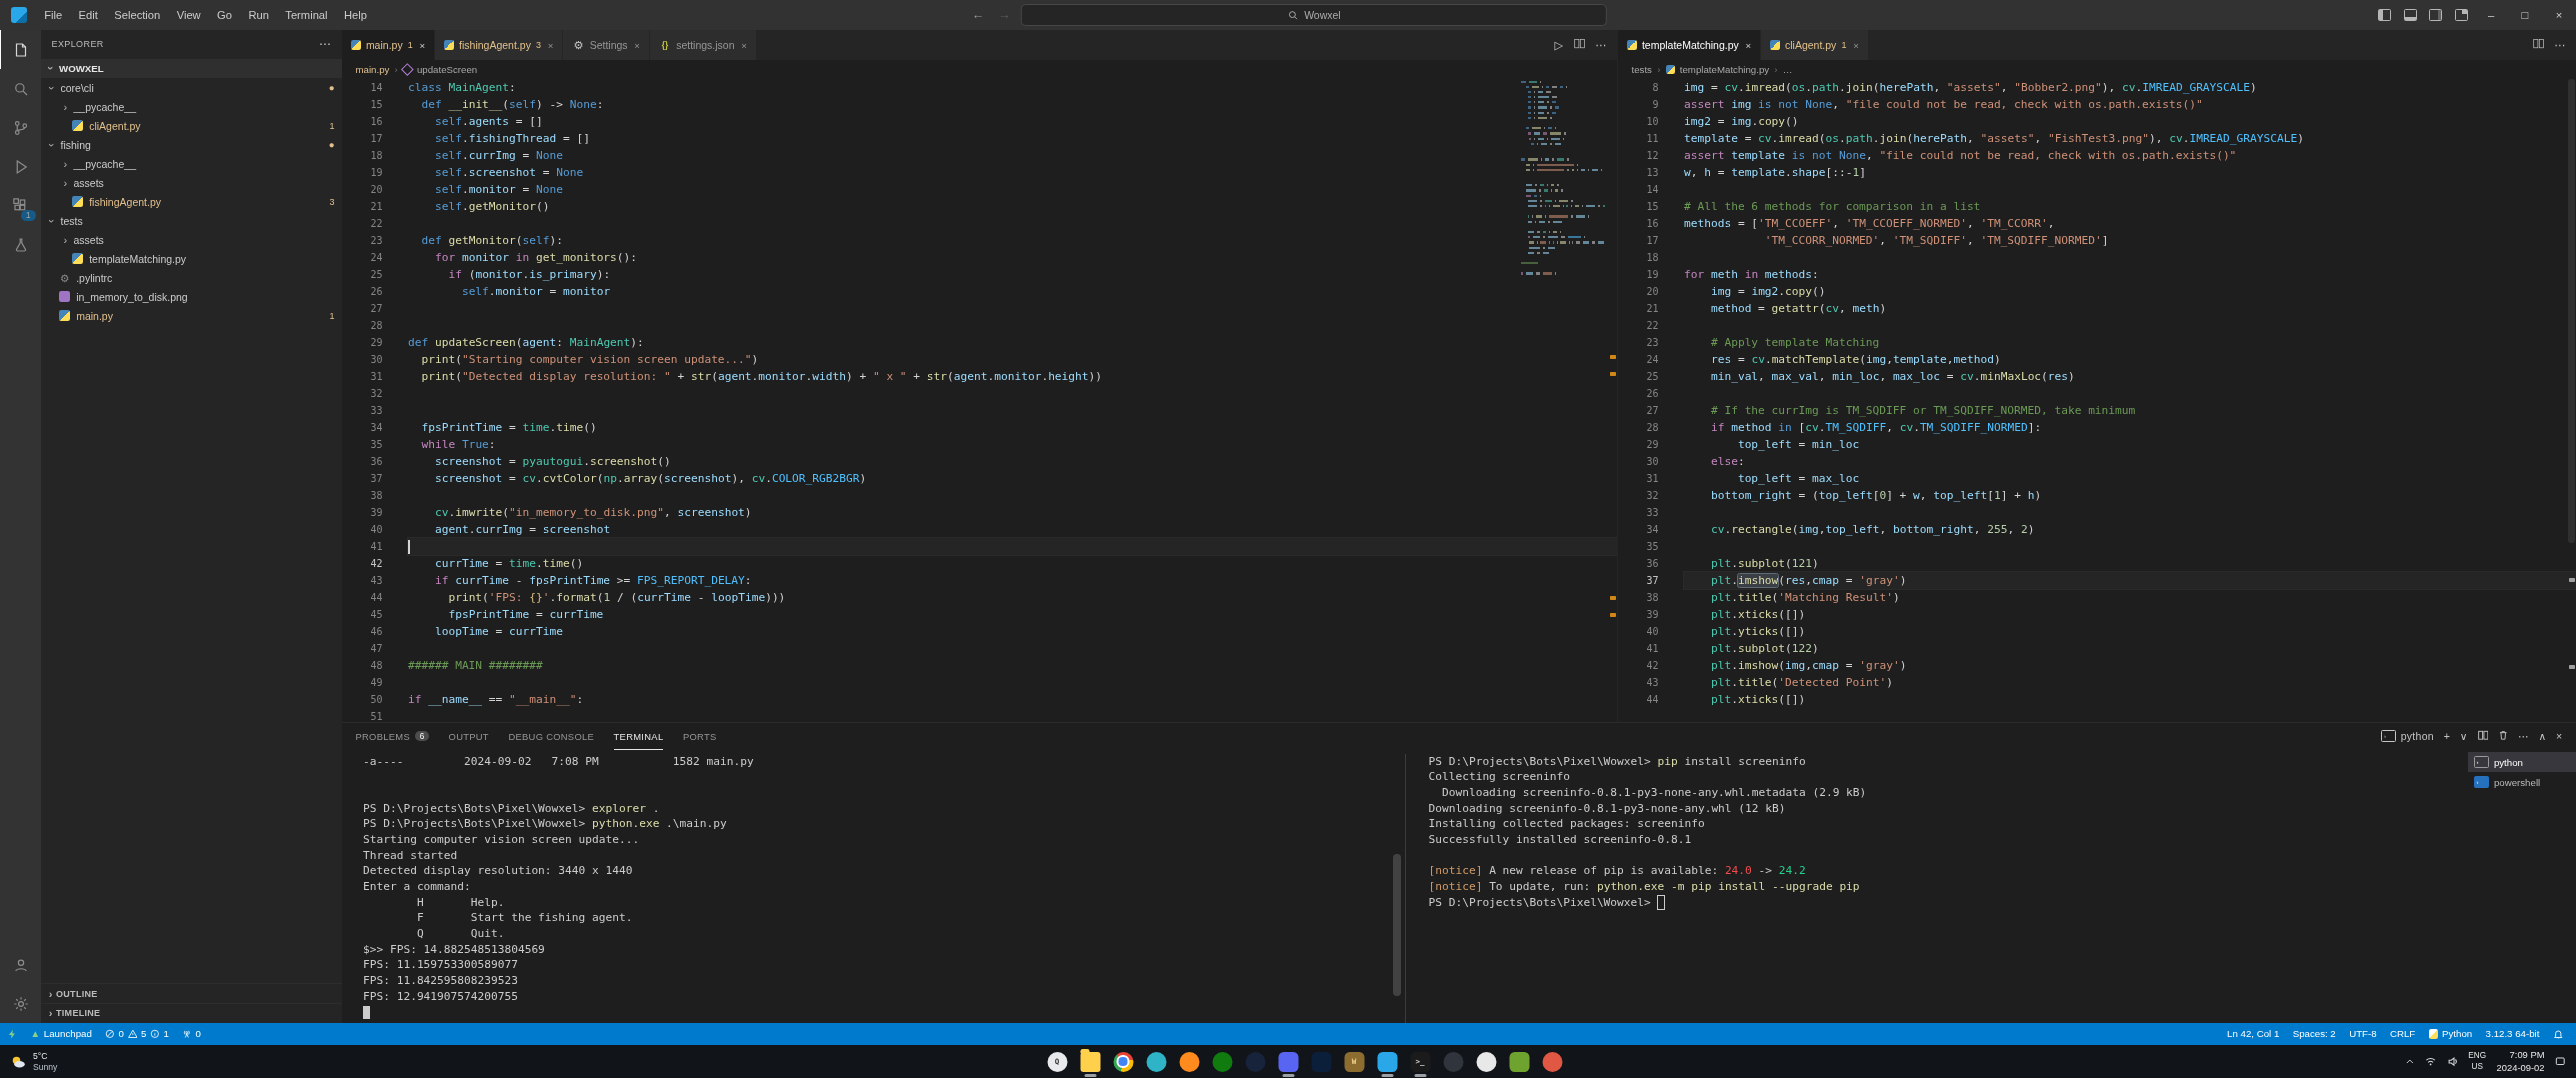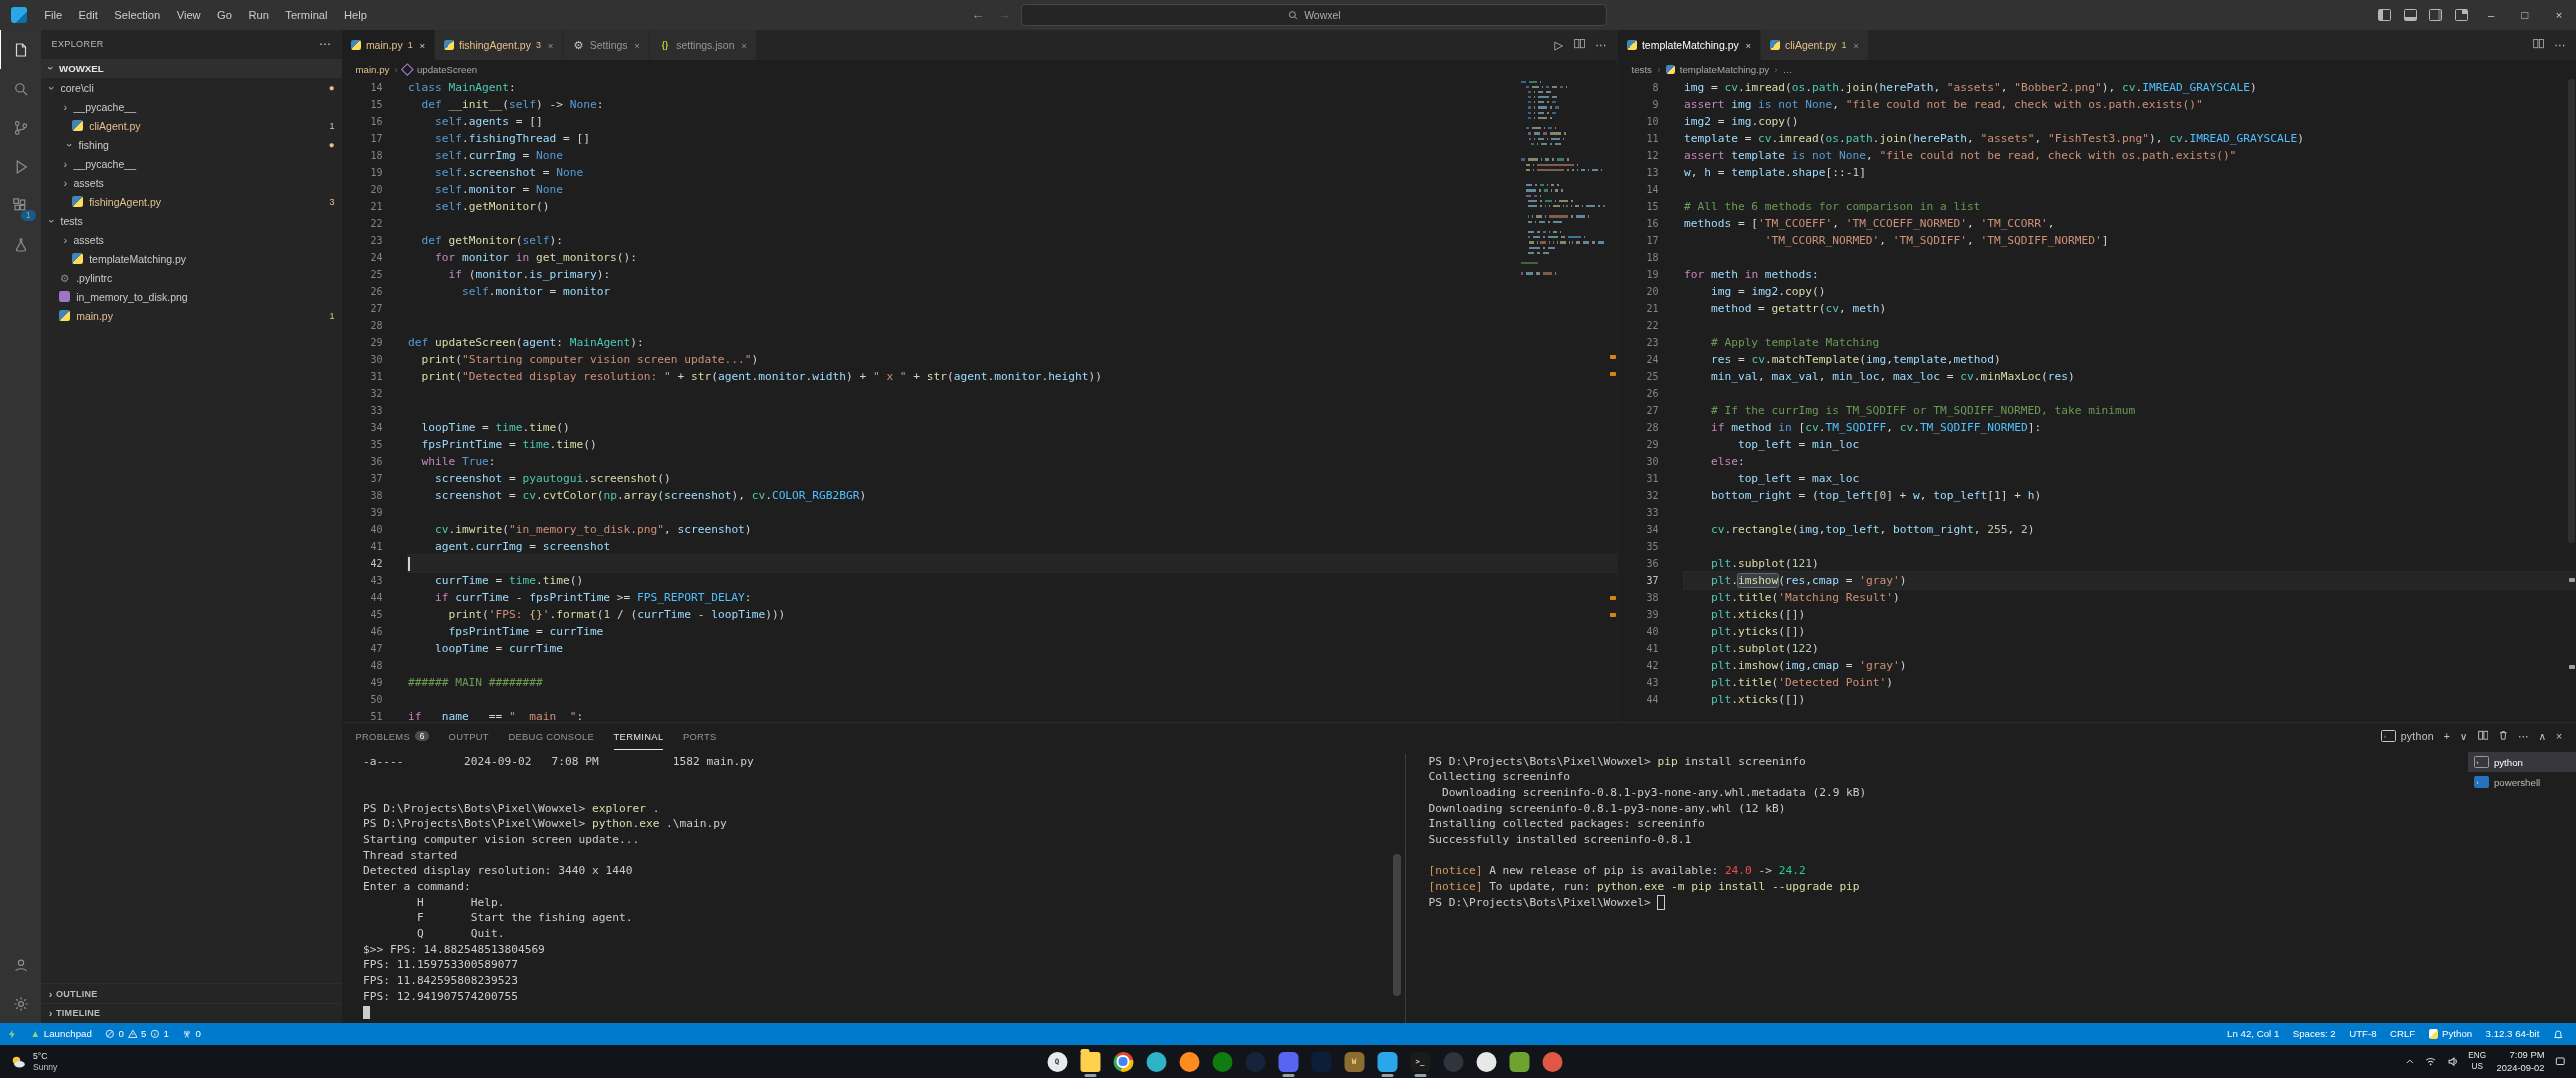--- a/index.html
+++ b/index.html
@@ -264,21 +264,21 @@
         <div class="tree-row" style="padding-left: 19px;">
           <span class="chev">›</span>
           <span class="tree-label">__pycache__</span>
         </div>
         <div class="tree-row" style="padding-left: 19px;">
           <span style="width: 10.5px; display: inline-block;"></span>
           <span class="fico python"></span>
           <span class="tree-label modified">cliAgent.py</span>
           <span class="tree-badge">1</span>
         </div>
-        <div class="tree-row" style="padding-left: 24px;">
+        <div class="tree-row" style="padding-left: 6px;">
           <span class="chev open">›</span>
           <span class="tree-label">fishing</span>
           <span class="tree-dot">●</span>
         </div>
         <div class="tree-row" style="padding-left: 19px;">
           <span class="chev">›</span>
           <span class="tree-label">__pycache__</span>
         </div>
         <div class="tree-row" style="padding-left: 19px;">
           <span class="chev">›</span>
@@ -427,21 +427,20 @@
             <div class="cl"><span class="tk-d">    </span><span class="tk-c">for </span><span class="tk-v">monitor</span><span class="tk-c"> in </span><span class="tk-f">get_monitors</span><span class="tk-d">():</span></div>
             <div class="cl"><span class="tk-d">      </span><span class="tk-c">if </span><span class="tk-d">(</span><span class="tk-v">monitor</span><span class="tk-d">.</span><span class="tk-v">is_primary</span><span class="tk-d">):</span></div>
             <div class="cl"><span class="tk-d">        </span><span class="tk-k">self</span><span class="tk-d">.</span><span class="tk-v">monitor</span><span class="tk-d"> = </span><span class="tk-v">monitor</span></div>
             <div class="cl"></div>
             <div class="cl"></div>
             <div class="cl"><span class="tk-k">def </span><span class="tk-f">updateScreen</span><span class="tk-d">(</span><span class="tk-v">agent</span><span class="tk-d">: </span><span class="tk-t">MainAgent</span><span class="tk-d">):</span></div>
             <div class="cl"><span class="tk-d">  </span><span class="tk-f">print</span><span class="tk-d">(</span><span class="tk-s">"Starting computer vision screen update..."</span><span class="tk-d">)</span></div>
             <div class="cl"><span class="tk-d">  </span><span class="tk-f">print</span><span class="tk-d">(</span><span class="tk-s">"Detected display resolution: "</span><span class="tk-d"> + </span><span class="tk-f">str</span><span class="tk-d">(</span><span class="tk-v">agent</span><span class="tk-d">.</span><span class="tk-v">monitor</span><span class="tk-d">.</span><span class="tk-v">width</span><span class="tk-d">) + </span><span class="tk-s">" x "</span><span class="tk-d"> + </span><span class="tk-f">str</span><span class="tk-d">(</span><span class="tk-v">agent</span><span class="tk-d">.</span><span class="tk-v">monitor</span><span class="tk-d">.</span><span class="tk-v">height</span><span class="tk-d">))</span></div>
             <div class="cl"></div>
             <div class="cl"></div>
-            <div class="cl"><span class="tk-d">  </span><span class="tk-v">loopTime</span><span class="tk-d"> = </span><span class="tk-m">time</span><span class="tk-d">.</span><span class="tk-f">time</span><span class="tk-d">()</span></div>
             <div class="cl"><span class="tk-d">  </span><span class="tk-v">fpsPrintTime</span><span class="tk-d"> = </span><span class="tk-m">time</span><span class="tk-d">.</span><span class="tk-f">time</span><span class="tk-d">()</span></div>
             <div class="cl"><span class="tk-d">  </span><span class="tk-c">while </span><span class="tk-k">True</span><span class="tk-d">:</span></div>
             <div class="cl"><span class="tk-d">    </span><span class="tk-v">screenshot</span><span class="tk-d"> = </span><span class="tk-m">pyautogui</span><span class="tk-d">.</span><span class="tk-f">screenshot</span><span class="tk-d">()</span></div>
             <div class="cl"><span class="tk-d">    </span><span class="tk-v">screenshot</span><span class="tk-d"> = </span><span class="tk-m">cv</span><span class="tk-d">.</span><span class="tk-f">cvtColor</span><span class="tk-d">(</span><span class="tk-m">np</span><span class="tk-d">.</span><span class="tk-f">array</span><span class="tk-d">(</span><span class="tk-v">screenshot</span><span class="tk-d">), </span><span class="tk-m">cv</span><span class="tk-d">.</span><span class="tk-cst">COLOR_RGB2BGR</span><span class="tk-d">)</span></div>
             <div class="cl"></div>
             <div class="cl"><span class="tk-d">    </span><span class="tk-m">cv</span><span class="tk-d">.</span><span class="tk-f">imwrite</span><span class="tk-d">(</span><span class="tk-s">"in_memory_to_disk.png"</span><span class="tk-d">, </span><span class="tk-v">screenshot</span><span class="tk-d">)</span></div>
             <div class="cl"><span class="tk-d">    </span><span class="tk-v">agent</span><span class="tk-d">.</span><span class="tk-v">currImg</span><span class="tk-d"> = </span><span class="tk-v">screenshot</span></div>
             <div class="cl cur"><span class="caret"></span></div>
             <div class="cl"><span class="tk-d">    </span><span class="tk-v">currTime</span><span class="tk-d"> = </span><span class="tk-m">time</span><span class="tk-d">.</span><span class="tk-f">time</span><span class="tk-d">()</span></div>
             <div class="cl"><span class="tk-d">    </span><span class="tk-c">if </span><span class="tk-v">currTime</span><span class="tk-d"> - </span><span class="tk-v">fpsPrintTime</span><span class="tk-d"> &gt;= </span><span class="tk-cst">FPS_REPORT_DELAY</span><span class="tk-d">:</span></div>

